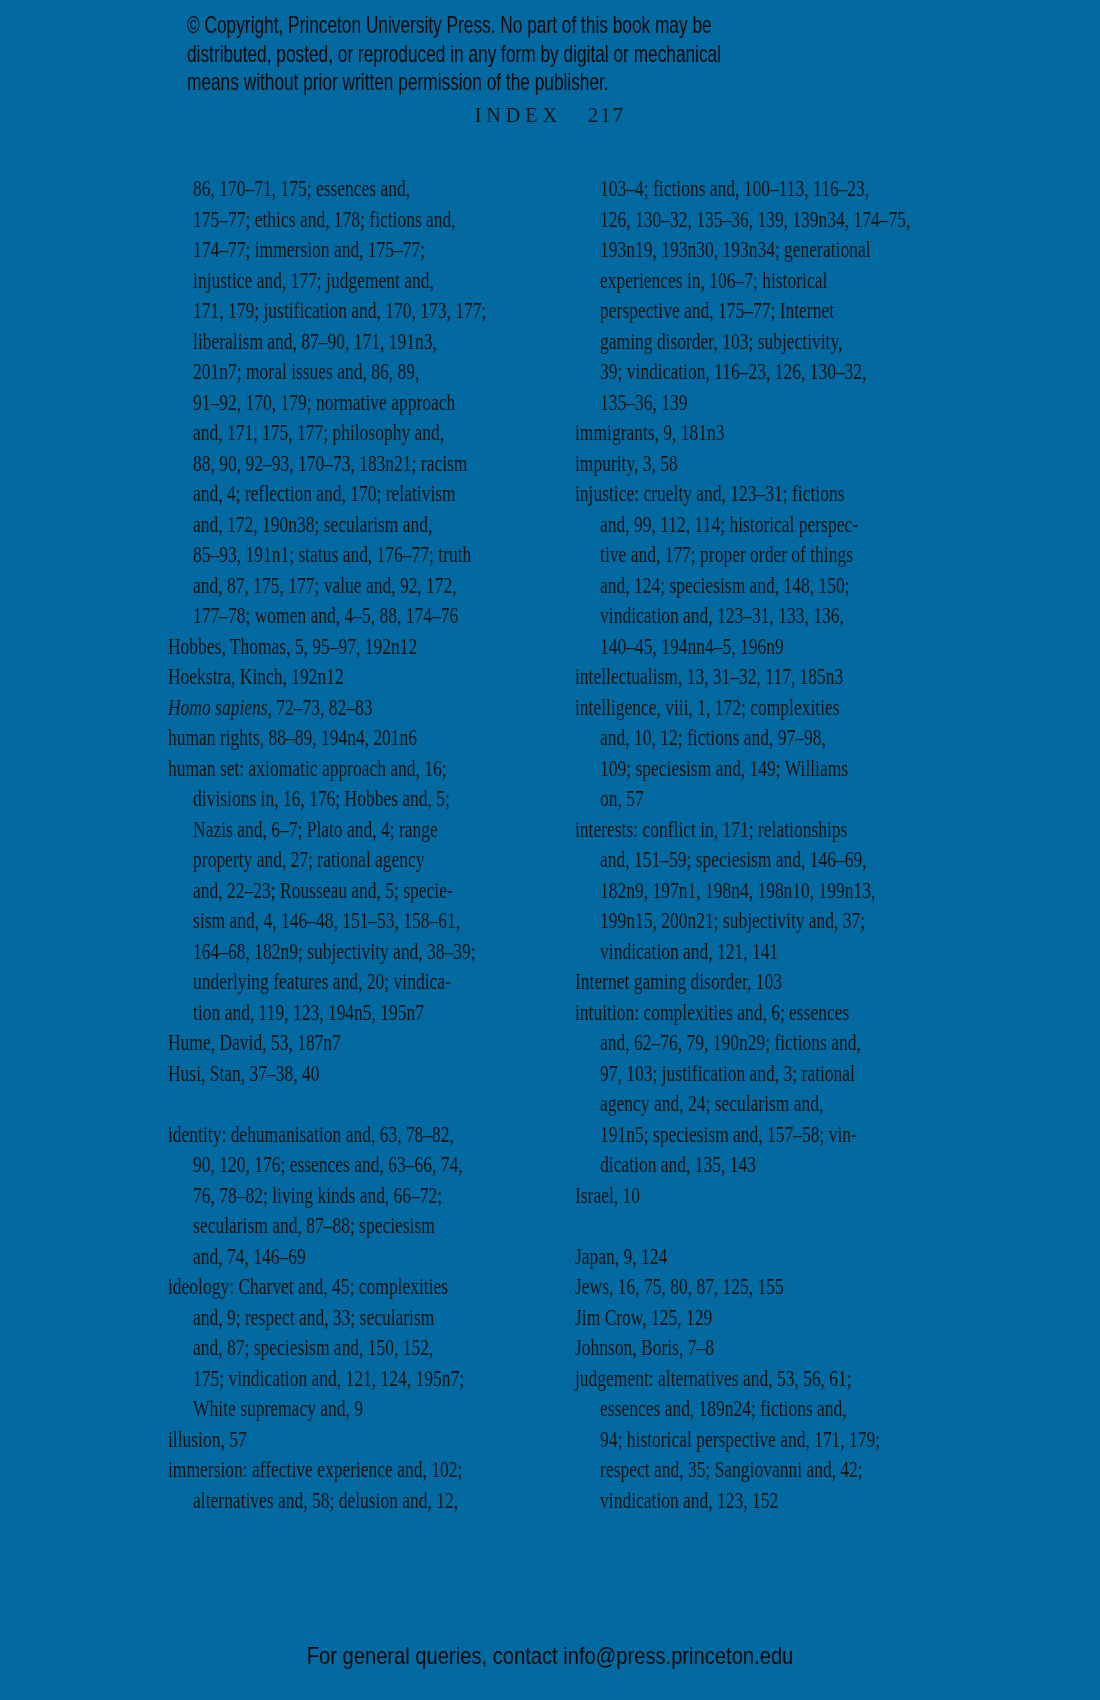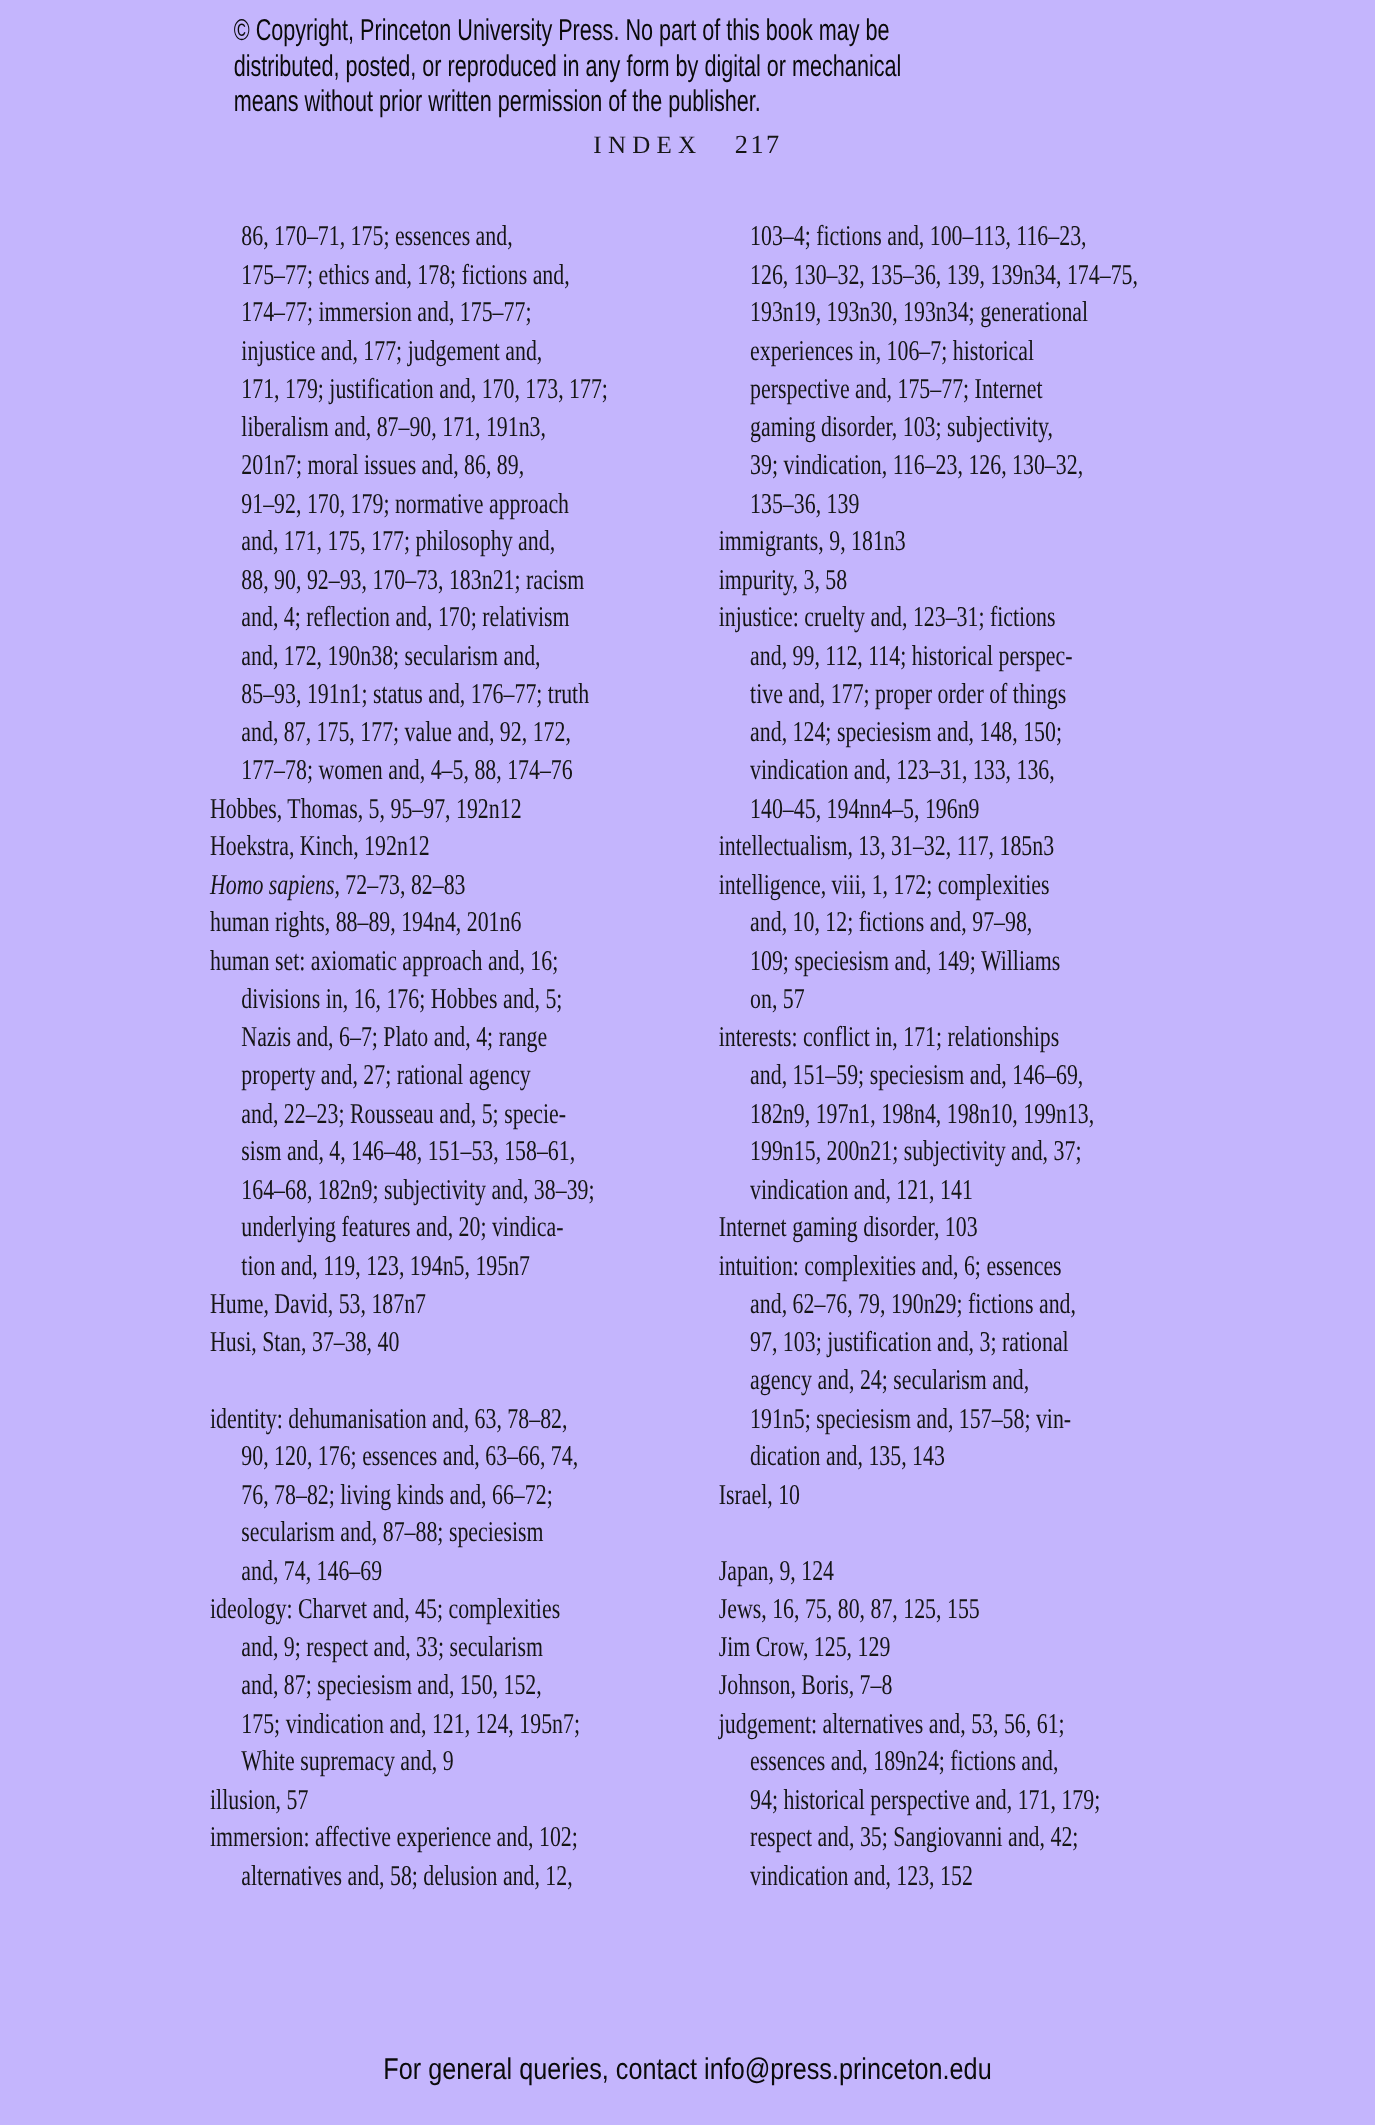--- a/index.html
+++ b/index.html
@@ -4,21 +4,21 @@
 <style>
   html, body {
     margin: 0;
     padding: 0;
     background: #ffffff;
   }
   .page {
     position: relative;
     width: 1100px;
     height: 1700px;
-    background: #c4b5fd;
+    background: #0369a1;
     overflow: hidden;
     color: #151515;
   }
   .copyright {
     position: absolute;
     left: 187px;
     top: 11px;
     font-family: "Liberation Sans", sans-serif;
     font-size: 24px;
     line-height: 28.5px;

